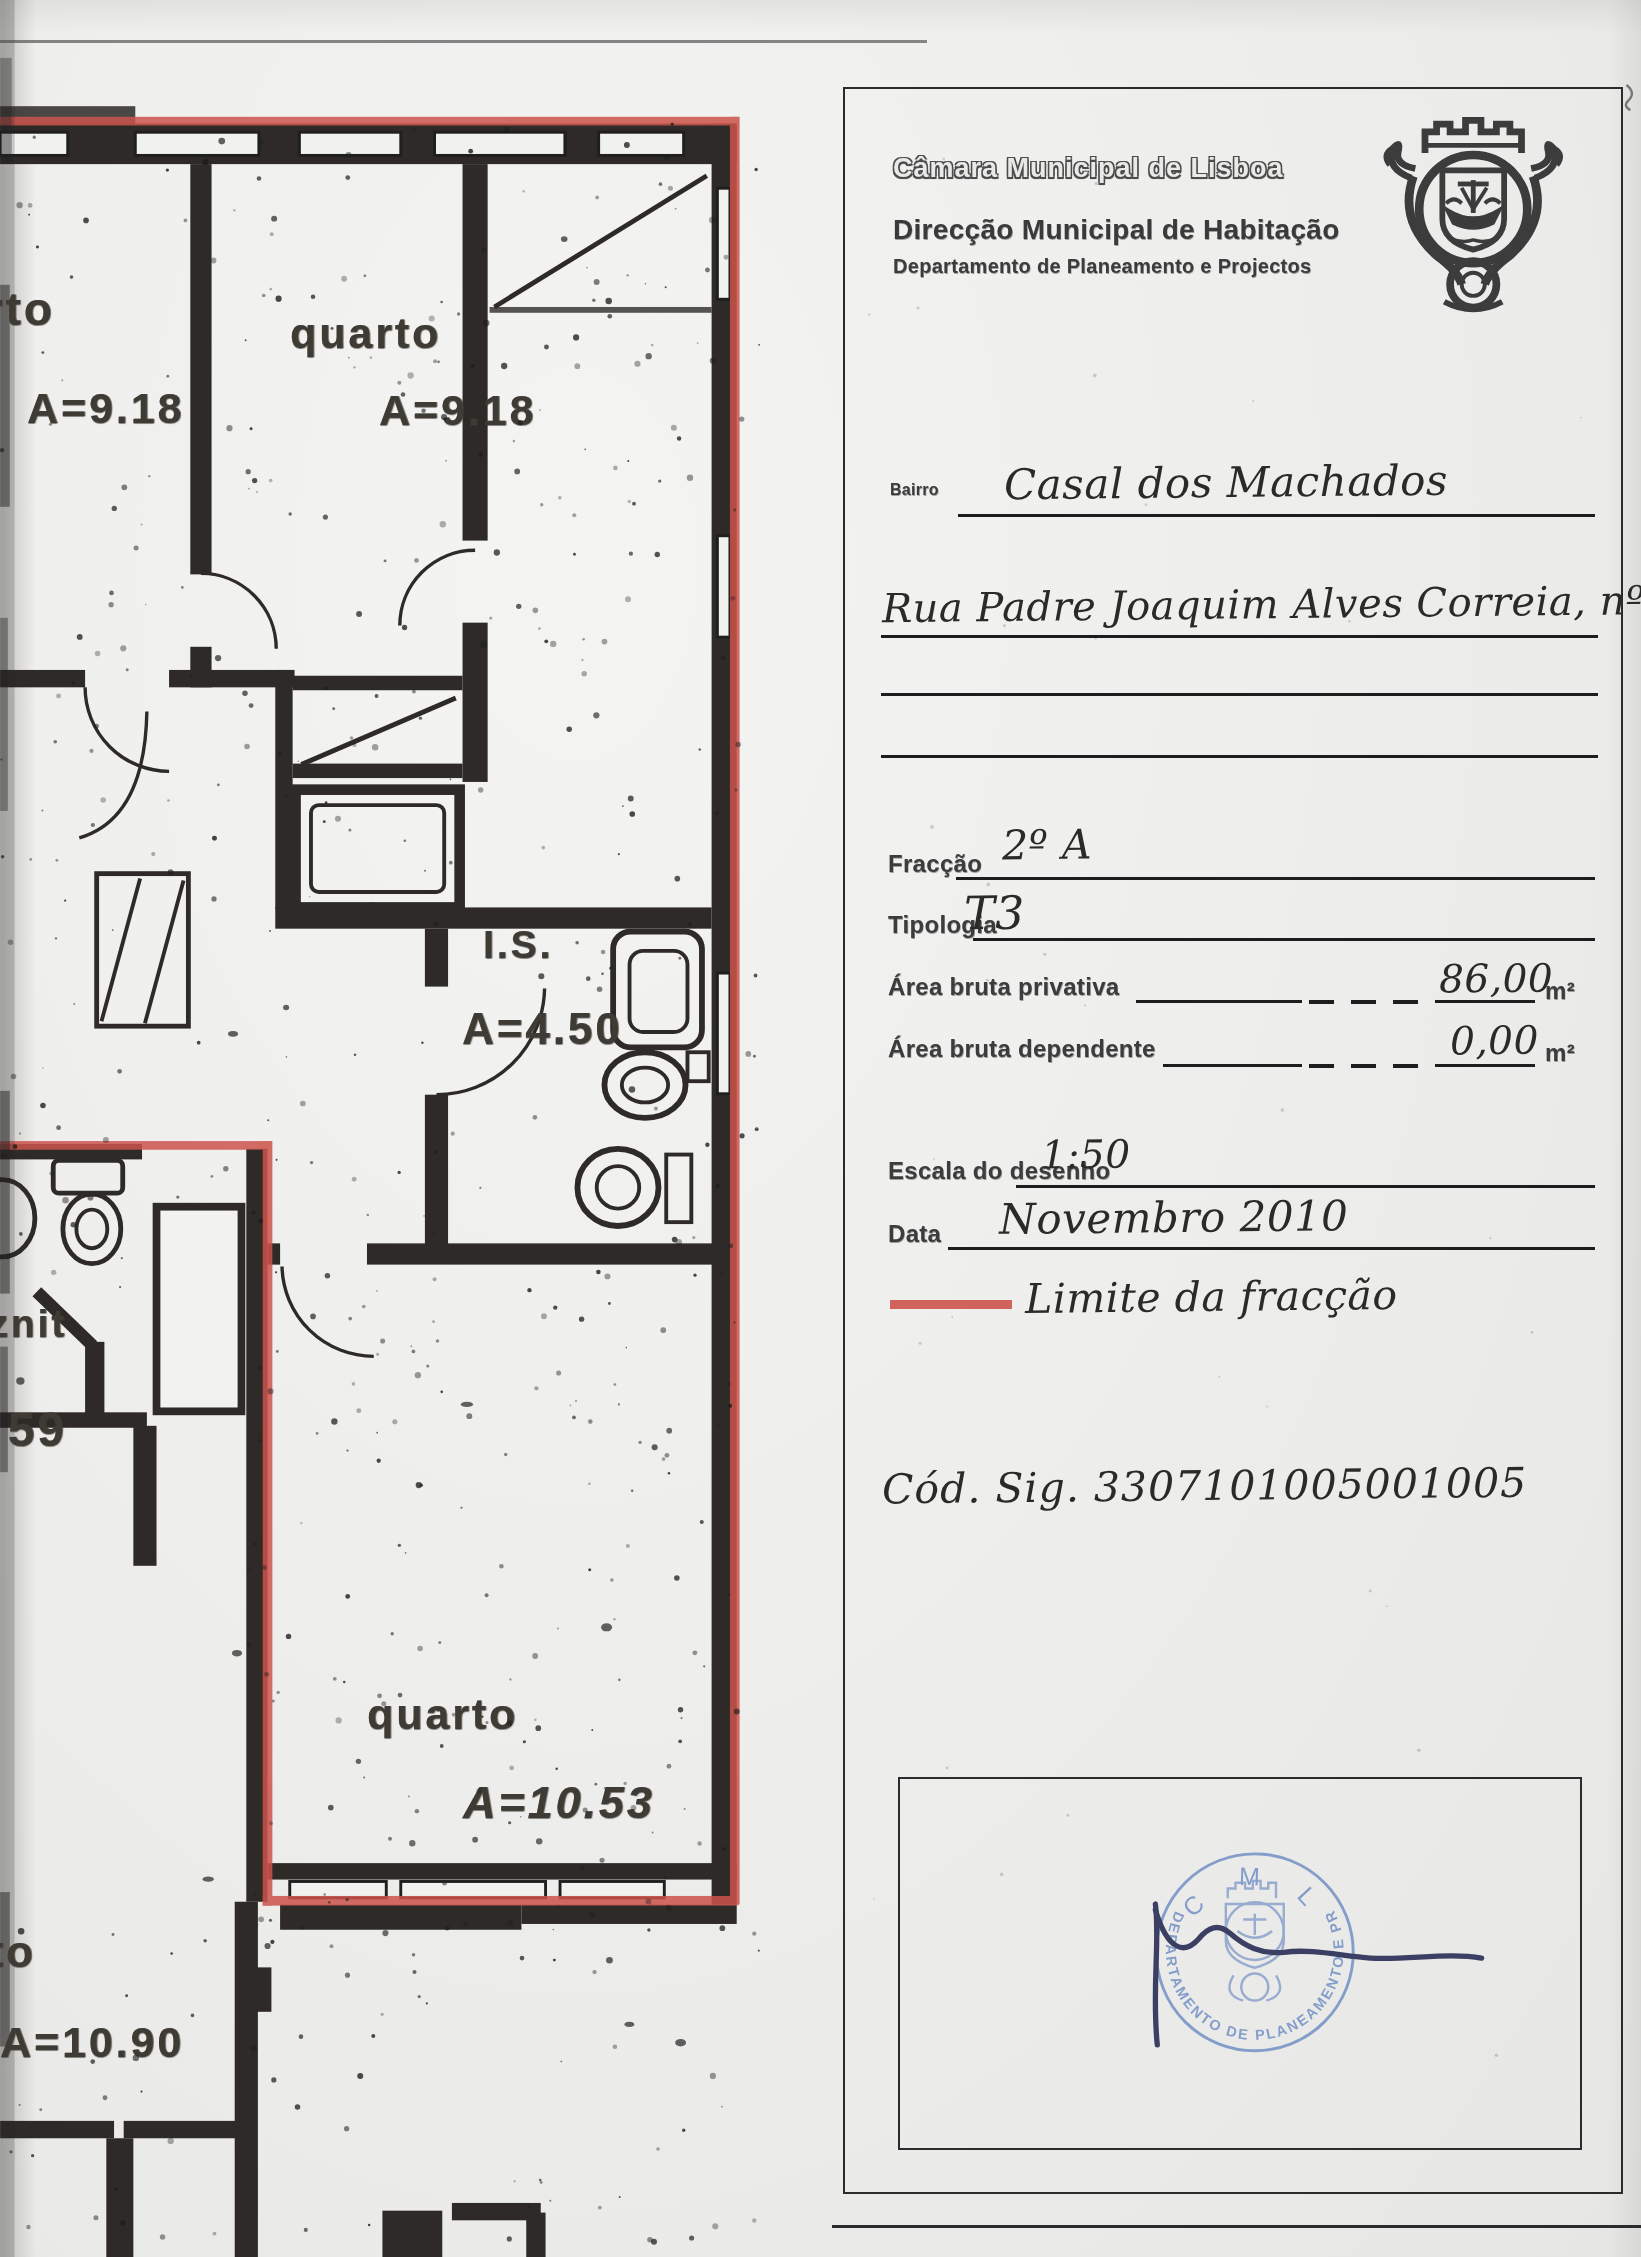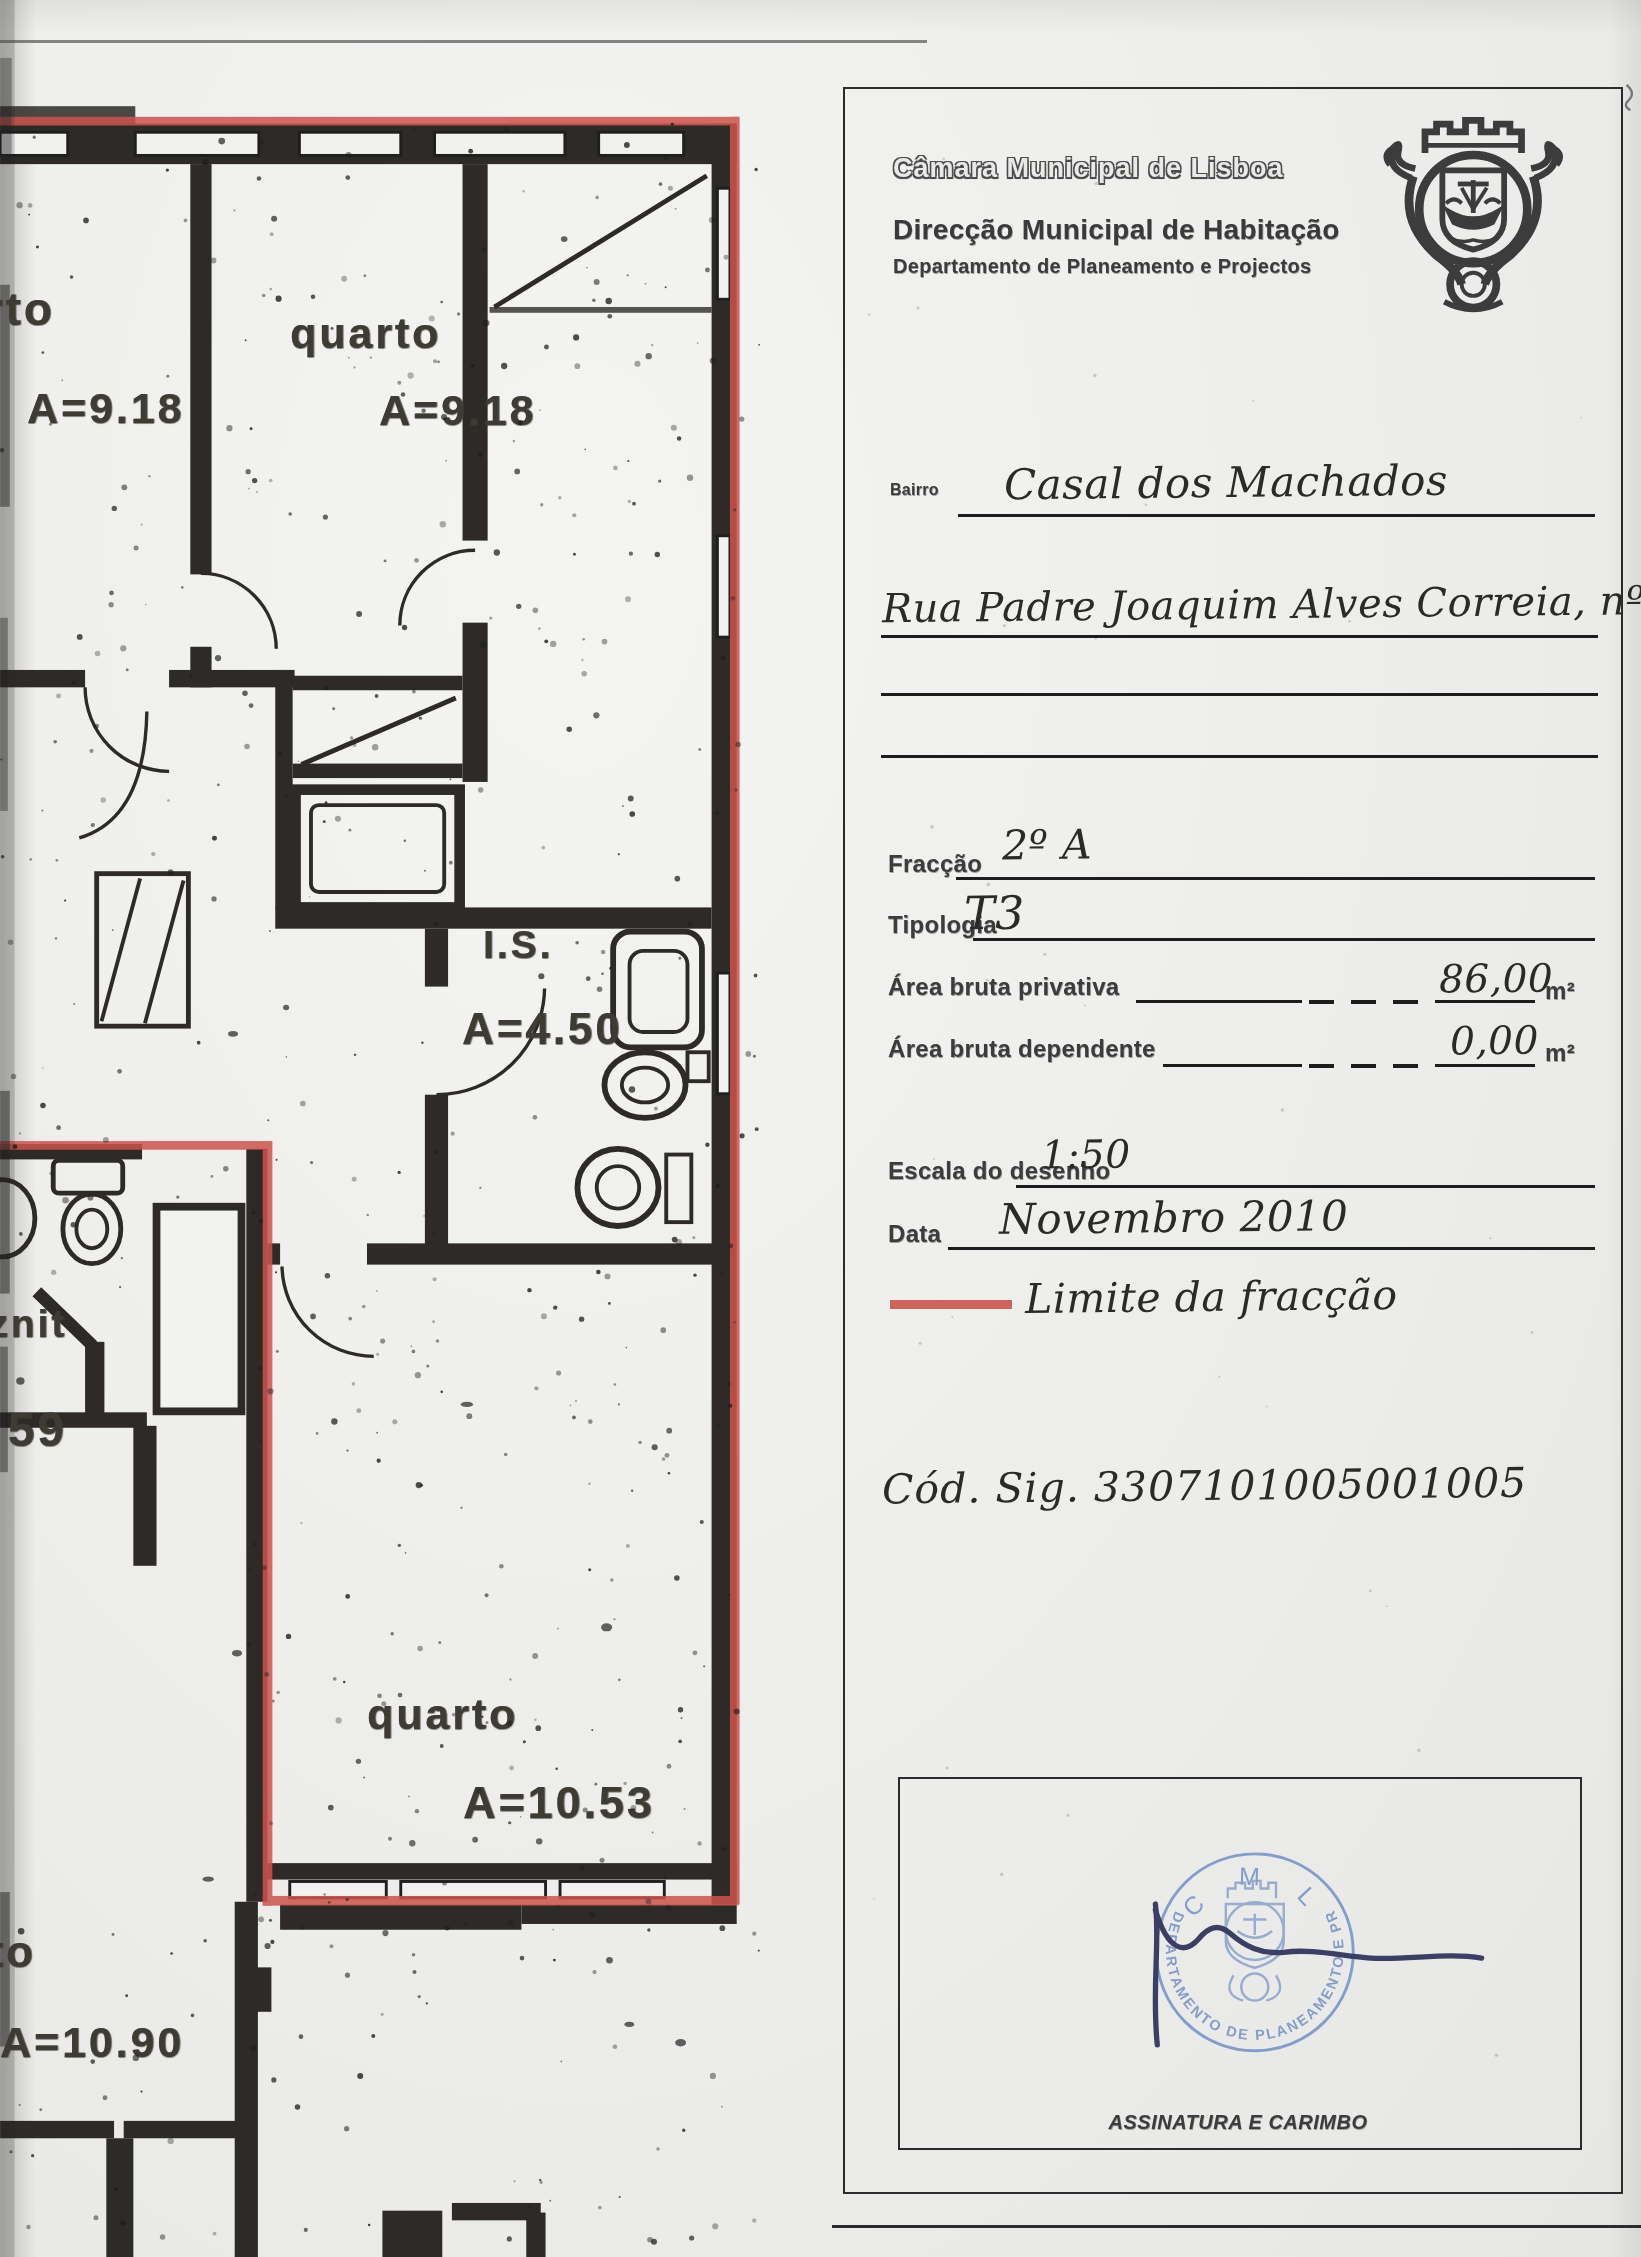--- a/index.html
+++ b/index.html
@@ -158,21 +158,21 @@
     </g>
   </svg>
 
   <div class="abs planlbl" style="left:-15.4px;top:282px;font-size:46px;">rto</div>
   <div class="abs planlbl" style="left:27px;top:384px;font-size:43px;">A=9.18</div>
   <div class="abs planlbl" style="left:290px;top:309px;font-size:43px;">quarto</div>
   <div class="abs planlbl" style="left:379px;top:386px;font-size:43px;">A=9.18</div>
   <div class="abs planlbl" style="left:483px;top:923px;font-size:39px;">I.S.</div>
   <div class="abs planlbl" style="left:462px;top:1004px;font-size:44px;">A=4.50</div>
   <div class="abs planlbl" style="left:367px;top:1690px;font-size:43px;">quarto</div>
-  <div class="abs planlbl" style="left:463px;top:1777px;font-size:45px;">A=10.53</div>
+  <div class="abs planlbl" style="left:463px;top:1777px;font-size:45px;font-style:italic;">A=10.53</div>
   <div class="abs planlbl" style="left:-11.6px;top:1302px;font-size:39px;">znit</div>
   <div class="abs planlbl" style="left:7.7px;top:1366px;font-size:48px;margin-top:36px;">59</div>
   <div class="abs planlbl" style="left:-11.6px;top:1927px;font-size:44px;">to</div>
   <div class="abs planlbl" style="left:0;top:2018px;font-size:43px;">A=10.90</div>
 
   <div class="abs formbox" style="left:843px;top:87px;width:776px;height:2103px;"></div>
 
   <div class="abs" style="left:0;top:40px;width:927px;height:2.9px;background:#4a4a4a;opacity:.65;"></div>
   <div class="abs" style="left:832px;top:2225px;width:809px;height:2.9px;background:#2b2b2b;"></div>
 
@@ -247,21 +247,20 @@
   <div class="abs lbl" style="left:888px;top:1220px;font-size:24px;">Data</div>
   <div class="abs hand" style="left:999px;top:1193px;font-size:42px;">Novembro 2010</div>
   <div class="abs rule" style="left:948px;top:1247px;width:647px;"></div>
 
   <div class="abs" style="left:890px;top:1300px;width:122px;height:8.7px;background:#cd534c;opacity:.9;"></div>
   <div class="abs hand" style="left:1025px;top:1273px;font-size:41px;">Limite da fracção</div>
 
   <div class="abs hand" style="left:882px;top:1462px;font-size:41px;letter-spacing:1px;">Cód. Sig. 3307101005001005</div>
 
   <div class="abs formbox" style="left:898px;top:1777px;width:680px;height:369px;"></div>
-  <div class="abs lbl" style="left:898px;top:2111px;width:680px;text-align:center;font-size:20px;font-style:italic;letter-spacing:0.5px;">ASSINATURA E CARIMBO</div>
 
   <svg class="abs" style="left:1110px;top:1815px;" width="444" height="290" viewBox="1150 1880 460 300">
     <g stroke="#7693c6" fill="none" opacity=".88">
       <circle cx="1300" cy="2022" r="102" stroke-width="3"></circle>
 
       <g stroke-width="2.5" opacity=".8">
         <path d="M1272 1966 L1272 1956 L1280 1956 L1280 1950 L1290 1950 L1290 1956 L1298 1956 L1298 1948 L1306 1948 L1306 1956 L1314 1956 L1314 1950 L1322 1950 L1322 1966"></path>
         <path d="M1270 1972 L1330 1972 L1330 2010 Q1330 2030 1300 2038 Q1270 2030 1270 2010 Z"></path>
         <circle cx="1300" cy="2000" r="30"></circle>
         <path d="M1282 2000 Q1300 2014 1318 2000 M1300 1982 L1300 2004 M1288 1988 L1312 1988"></path>

